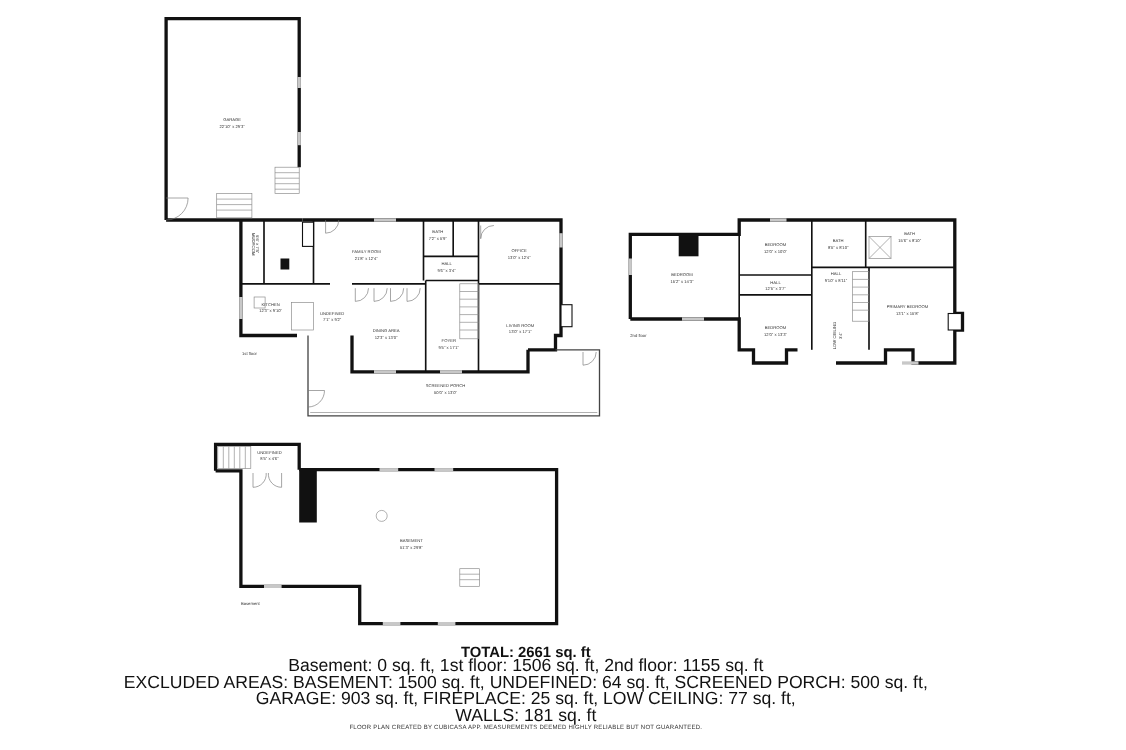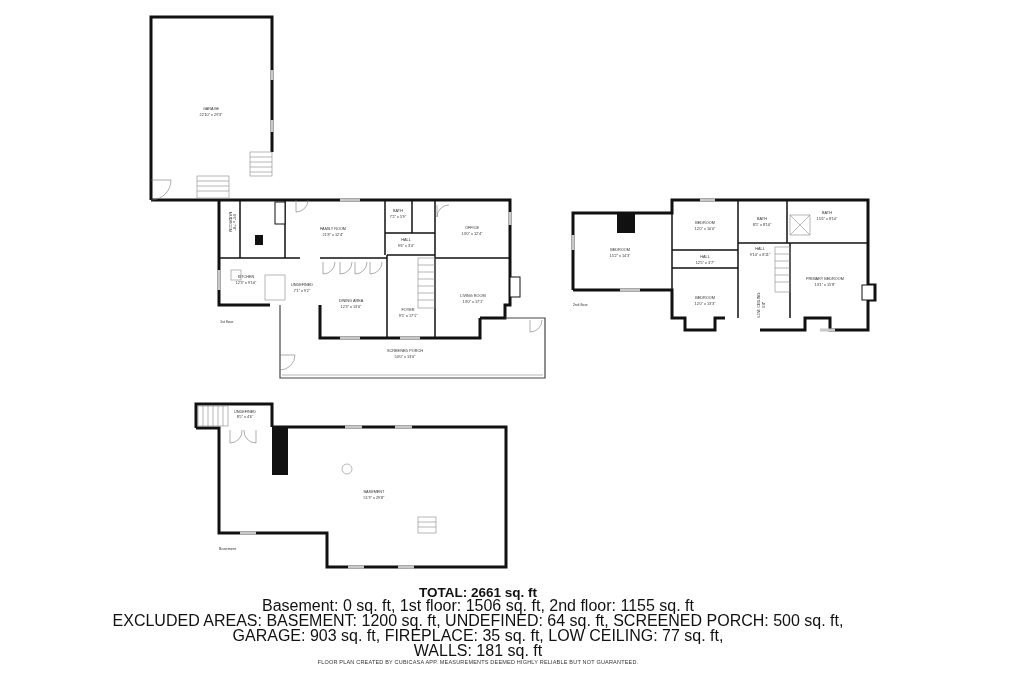--- a/index.html
+++ b/index.html
@@ -193,16 +193,16 @@
     <text class="rl" x="245" y="413">UNDEFINED</text>
     <text class="rl" x="245" y="418">8'5" x 4'6"</text>
     <text class="rl" x="374" y="493">BASEMENT</text>
     <text class="rl" x="374" y="499">51'3" x 29'8"</text>
     <text class="fl" x="219" y="550">Basement</text>
   </g>
 </svg>
 
 <div class="summary total">TOTAL: 2661 sq. ft</div>
 <div class="summary line" style="top:598px">Basement: 0 sq. ft, 1st floor: 1506 sq. ft, 2nd floor: 1155 sq. ft</div>
-<div class="summary line" style="top:613px">EXCLUDED AREAS: BASEMENT: 1200 sq. ft, UNDEFINED: 64 sq. ft, SCREENED PORCH: 500 sq. ft,</div>
-<div class="summary line" style="top:628px">GARAGE: 903 sq. ft, FIREPLACE: 35 sq. ft, LOW CEILING: 77 sq. ft,</div>
+<div class="summary line" style="top:613px">EXCLUDED AREAS: BASEMENT: 1500 sq. ft, UNDEFINED: 64 sq. ft, SCREENED PORCH: 500 sq. ft,</div>
+<div class="summary line" style="top:628px">GARAGE: 903 sq. ft, FIREPLACE: 25 sq. ft, LOW CEILING: 77 sq. ft,</div>
 <div class="summary line" style="top:643px">WALLS: 181 sq. ft</div>
 <div class="summary footer">FLOOR PLAN CREATED BY CUBICASA APP. MEASUREMENTS DEEMED HIGHLY RELIABLE BUT NOT GUARANTEED.</div>
 
 </body></html>

